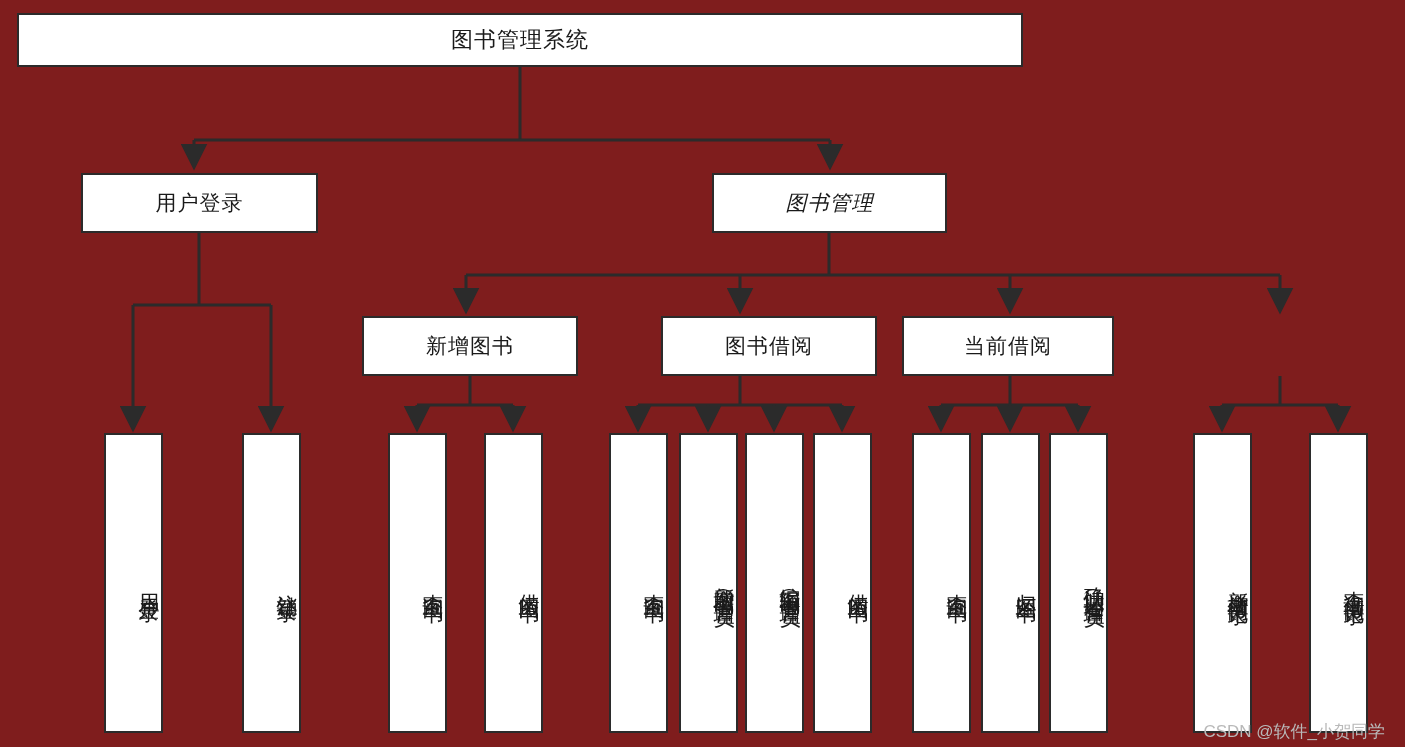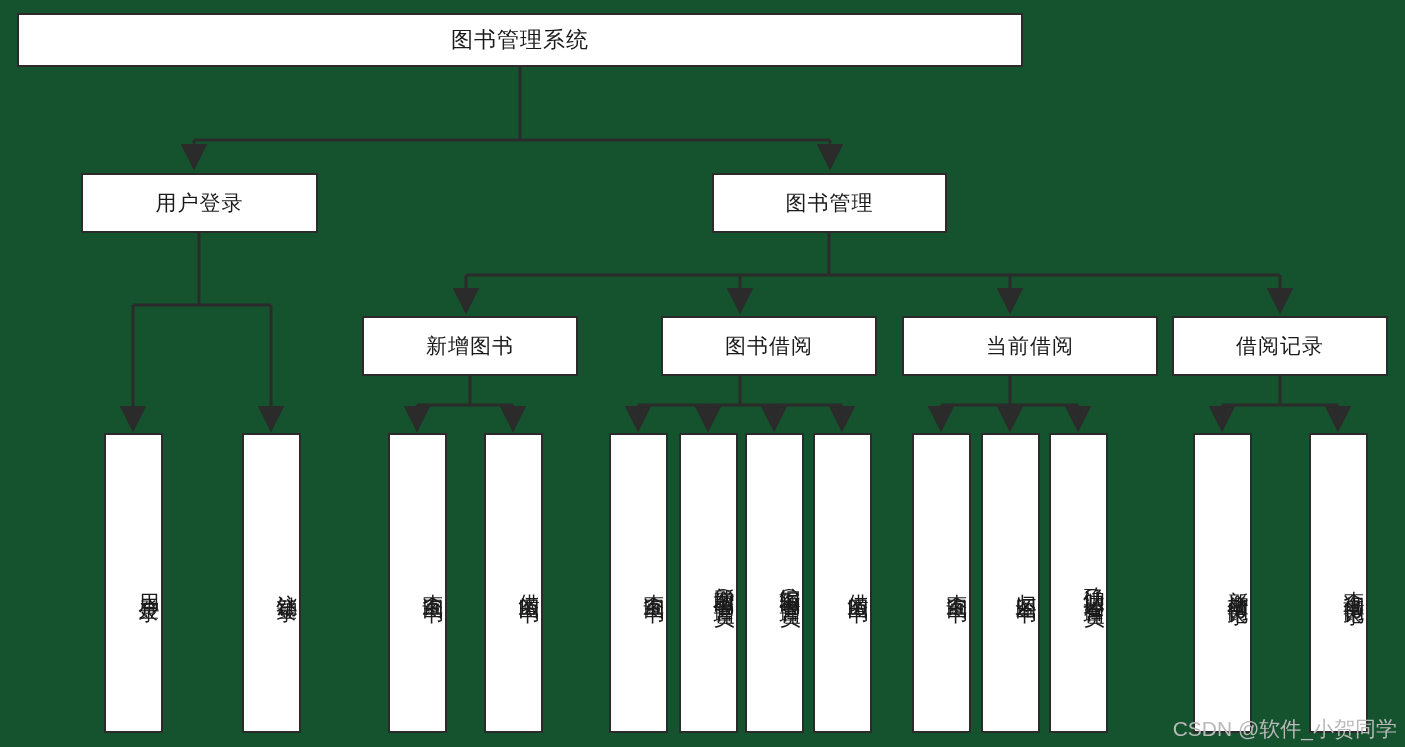--- a/index.html
+++ b/index.html
@@ -4,21 +4,21 @@
 <style>
   html, body {
     margin: 0;
     padding: 0;
     background: #ffffff;
   }
   #canvas {
     position: relative;
     width: 1405px;
     height: 747px;
-    background: #14532d;
+    background: #7f1d1d;
     font-family: "Liberation Sans", "DejaVu Sans", sans-serif;
     overflow: hidden;
   }
   #wires {
     position: absolute;
     left: 0;
     top: 0;
     width: 1405px;
     height: 747px;
     pointer-events: none;
@@ -53,23 +53,23 @@
     justify-content: center;
   }
   .node-v .vtext {
     writing-mode: vertical-rl;
     text-orientation: upright;
     display: block;
     white-space: nowrap;
   }
   .watermark {
     position: absolute;
-    right: 8px;
+    right: 20px;
     bottom: 4px;
-    font-size: 21px;
+    font-size: 17px;
     color: #b9b9b9;
     z-index: 5;
     white-space: nowrap;
   }
 </style>
 </head>
 <body>
 
 <div id="canvas">
 
@@ -124,39 +124,36 @@
   </svg>
 
   <div class="node node-h node-root" style="left:17px; top:13px; width:1006px; height:54px;">
     <span>图书管理系统</span>
   </div>
 
   <div class="node node-h" style="left:81px; top:173px; width:237px; height:60px;">
     <span>用户登录</span>
   </div>
 
-  <div class="node node-h" style="left:712px; top:173px; width:235px; height:60px;">
+  <div class="node node-h" style="left:712px; top:173px; width:235px; height:60px;font-style:italic;">
     <span>图书管理</span>
   </div>
 
   <div class="node node-h" style="left:362px; top:316px; width:216px; height:60px;">
     <span>新增图书</span>
   </div>
 
   <div class="node node-h" style="left:632px; top:316px; width:216px; height:60px;margin-left:29px;">
     <span>图书借阅</span>
   </div>
 
-  <div class="node node-h" style="left:902px; top:316px; width:256px; height:60px;">
+  <div class="node node-h" style="left:902px; top:316px; width:212px; height:60px;">
     <span>当前借阅</span>
   </div>
 
-  <div class="node node-h" style="left:1172px; top:316px; width:216px; height:60px;">
-    <span>借阅记录</span>
-  </div>
 
   <div class="node node-v" style="left:104px; top:433px; width:59px; height:300px;">
     <span class="vtext">用户登录</span>
   </div>
 
   <div class="node node-v" style="left:242px; top:433px; width:59px; height:300px;">
     <span class="vtext">注销登录</span>
   </div>
 
   <div class="node node-v" style="left:388px; top:433px; width:59px; height:300px;">

